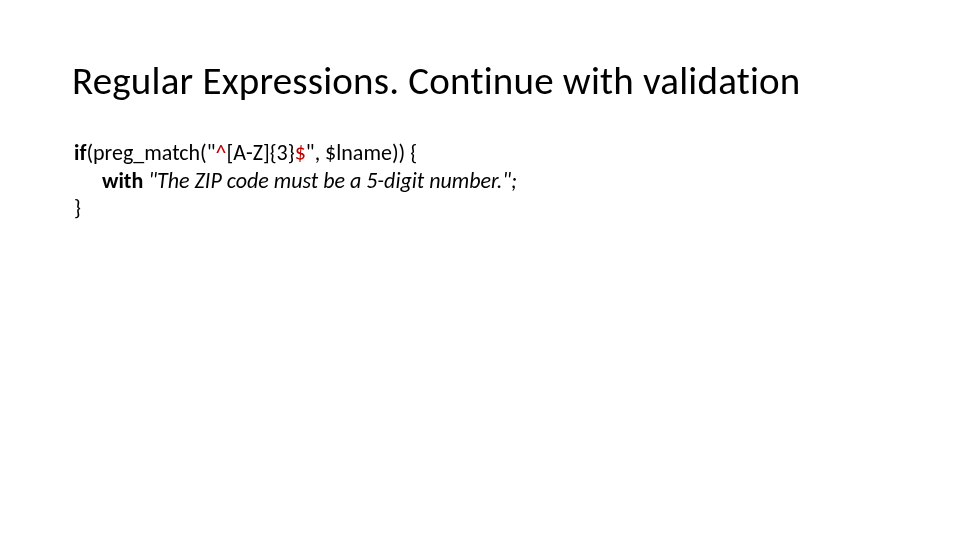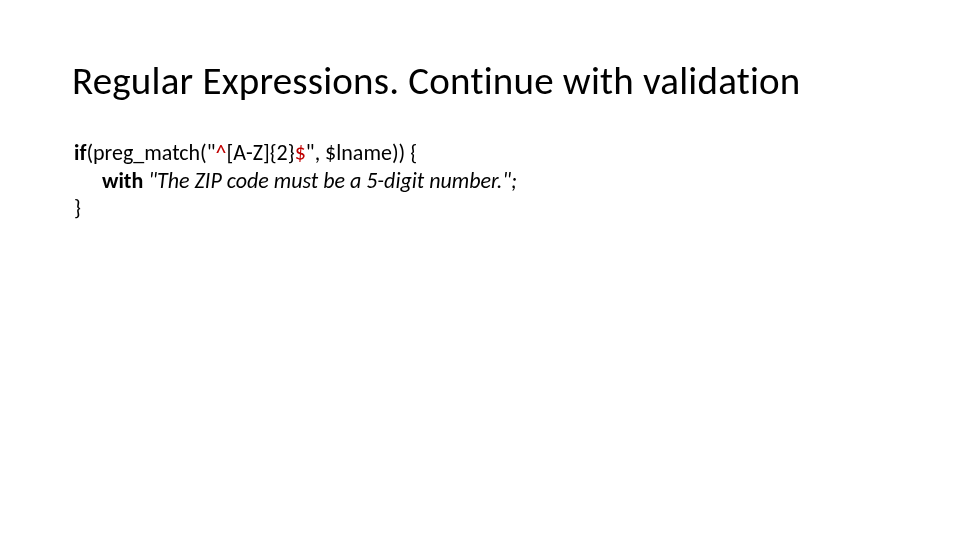--- a/index.html
+++ b/index.html
@@ -40,21 +40,21 @@
 </head>
 <body>
 
 <div class="slide">
 
   <div class="title">Regular Expressions. Continue with validation</div>
 
   <div class="code-block">
 
     <div>
-      <span class="bold">if</span><span>(preg_match("</span><span class="red">^</span><span>[A-Z]{2}</span><span class="red">$</span><span>", $lname)) {</span>
+      <span class="bold">if</span><span>(preg_match("</span><span class="red">^</span><span>[A-Z]{3}</span><span class="red">$</span><span>", $lname)) {</span>
     </div>
 
     <div>
       <span class="indent">
         <span class="bold">with</span><span class="italic"> "The ZIP code must be a 5-digit number.";</span>
       </span>
     </div>
 
     <div>}</div>
 

